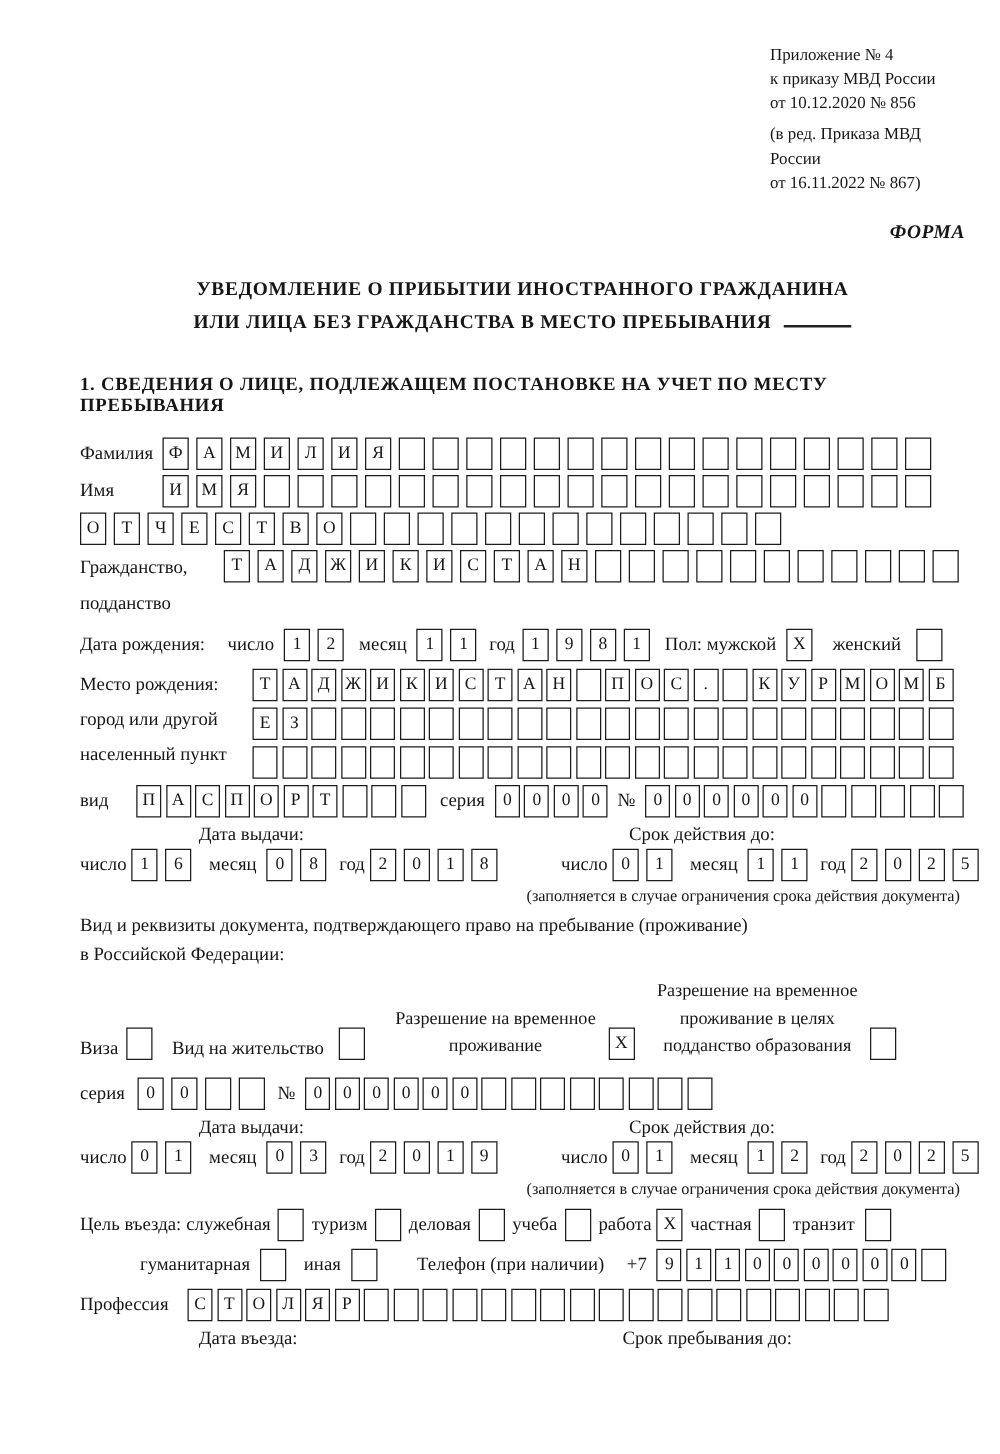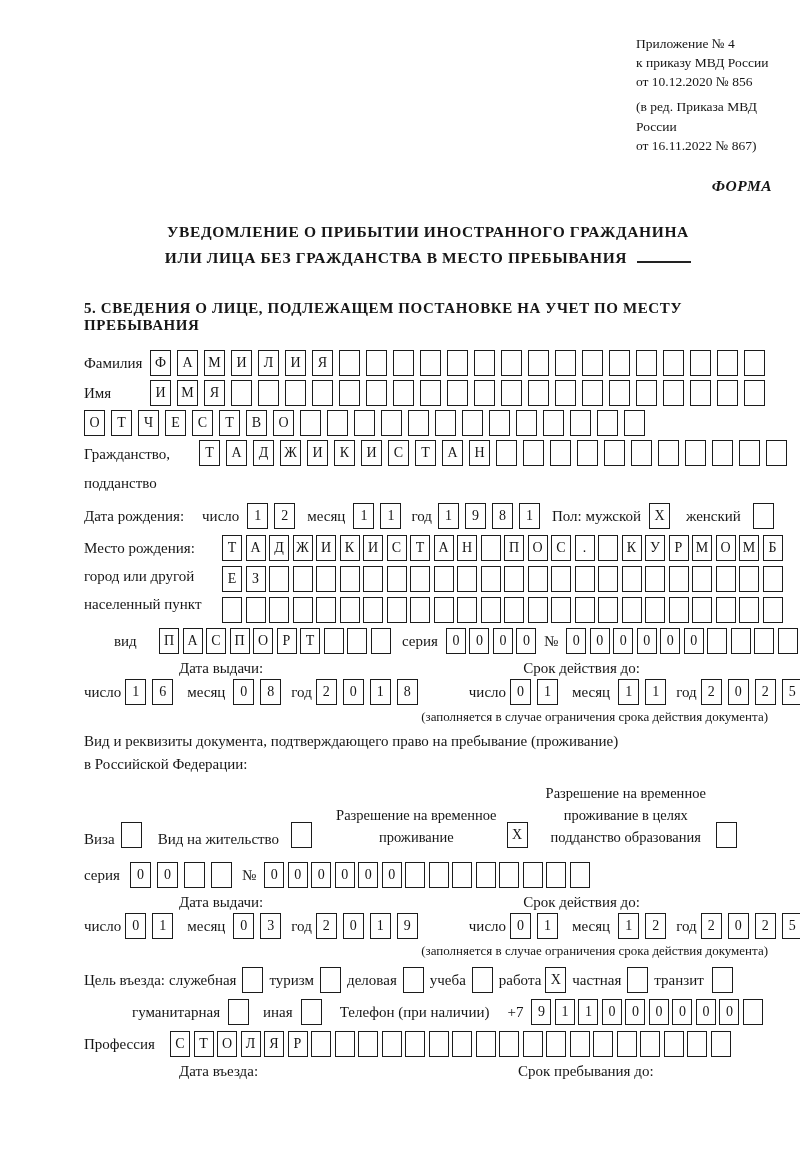--- a/index.html
+++ b/index.html
@@ -3,21 +3,21 @@
 <meta charset="utf-8">
 <style>
   * { box-sizing: border-box; }
   html,body { margin:0; padding:0; }
   body {
     width:800px; height:1163px; overflow:hidden;
     background:#ffffff; color:#161616;
     font-family:"Liberation Serif","DejaVu Serif",serif;
     font-size:15px;
   }
-  .page { width:800px; height:1163px; padding:34px 28px 0 84px; position:relative; }
+  .page { width:800px; height:1163px; padding:34px 28px 0 64px; position:relative; }
 
   
   .annex { margin-left:552px; font-size:13.5px; line-height:1.42; }
   .annex-amend { margin-top:6px; }
   .forma { text-align:right; font-weight:bold; font-size:15.5px; margin-top:22px; letter-spacing:.5px;font-style:italic; }
   .title { text-align:center; font-weight:bold; font-size:15.5px; line-height:1.65; margin-top:24px; letter-spacing:.6px; }
   .title-underline { display:inline-block; width:54px; height:13px; border-bottom:2.2px solid #222; margin-left:10px; }
   .sec-heading { font-weight:bold; margin-top:30px; margin-bottom:16px; letter-spacing:.6px; }
 
   
@@ -29,21 +29,21 @@
     width:21px; height:26px; border:1.7px solid #1c1c1c; margin-right:6px;
     font-size:14px; line-height:1;
   }
   .tight .cell { width:20px; margin-right:3.5px; }
   .lbl { flex:none; }
   .w66 { width:66px; }
   .w138 { width:138px; }
   .w115 { width:115px; }
   .two-line { line-height:1.9; }
   .ml4{margin-left:4px;} .ml6{margin-left:6px;} .ml8{margin-left:8px;} .ml10{margin-left:10px;}
-  .ml12{margin-left:12px;} .ml18{margin-left:18px;} .ml26{margin-left:12px;} .ml45{margin-left:45px;} .mr8{margin-right:8px;}
+  .ml12{margin-left:12px;} .ml18{margin-left:18px;} .ml26{margin-left:26px;} .ml45{margin-left:45px;} .mr8{margin-right:8px;}
 
   .doc-heading { text-align:center; font-weight:bold; margin:10px 0 8px 0; }
   .date-heads { display:flex; margin:6px 0 2px 0; }
   .date-heads .h1 { margin-left:95px; }
   .date-heads .h2 { margin-left:260px; }
   .note-right { text-align:right; font-size:13px; margin:2px 4px 8px 0; }
   .plain { margin:6px 0 2px 0; }
 
   
   .permit-row { display:flex; align-items:flex-end; margin:10px 0 14px 0; }
@@ -73,21 +73,21 @@
 
   <div class="forma">ФОРМА</div>
 
   <div class="title">
     <div>УВЕДОМЛЕНИЕ О ПРИБЫТИИ ИНОСТРАННОГО ГРАЖДАНИНА</div>
     <div>
       <span>ИЛИ ЛИЦА БЕЗ ГРАЖДАНСТВА В МЕСТО ПРЕБЫВАНИЯ</span><span class="title-underline"></span>
     </div>
   </div>
 
-  <div class="sec-heading">5. СВЕДЕНИЯ О ЛИЦЕ, ПОДЛЕЖАЩЕМ ПОСТАНОВКЕ НА УЧЕТ ПО МЕСТУ ПРЕБЫВАНИЯ</div>
+  <div class="sec-heading">1. СВЕДЕНИЯ О ЛИЦЕ, ПОДЛЕЖАЩЕМ ПОСТАНОВКЕ НА УЧЕТ ПО МЕСТУ ПРЕБЫВАНИЯ</div>
 
   <div class="row">
     <span class="lbl w66">Фамилия</span>
     <span class="cells">
         <span class="cell">Ф</span>
         <span class="cell">А</span>
         <span class="cell">М</span>
         <span class="cell">И</span>
         <span class="cell">Л</span>
         <span class="cell">И</span>
@@ -315,21 +315,21 @@
             <span class="cell"></span>
             <span class="cell"></span>
             <span class="cell"></span>
           </span>
         </div>
     </div>
   </div>
 
 
   <div class="row tight">
-    <span class="lbl" style="width:45px;margin-left:30px;">вид</span>
+    <span class="lbl" style="width:45px;">вид</span>
     <span class="cells tight">
         <span class="cell">П</span>
         <span class="cell">А</span>
         <span class="cell">С</span>
         <span class="cell">П</span>
         <span class="cell">О</span>
         <span class="cell">Р</span>
         <span class="cell">Т</span>
         <span class="cell"></span>
         <span class="cell"></span>

